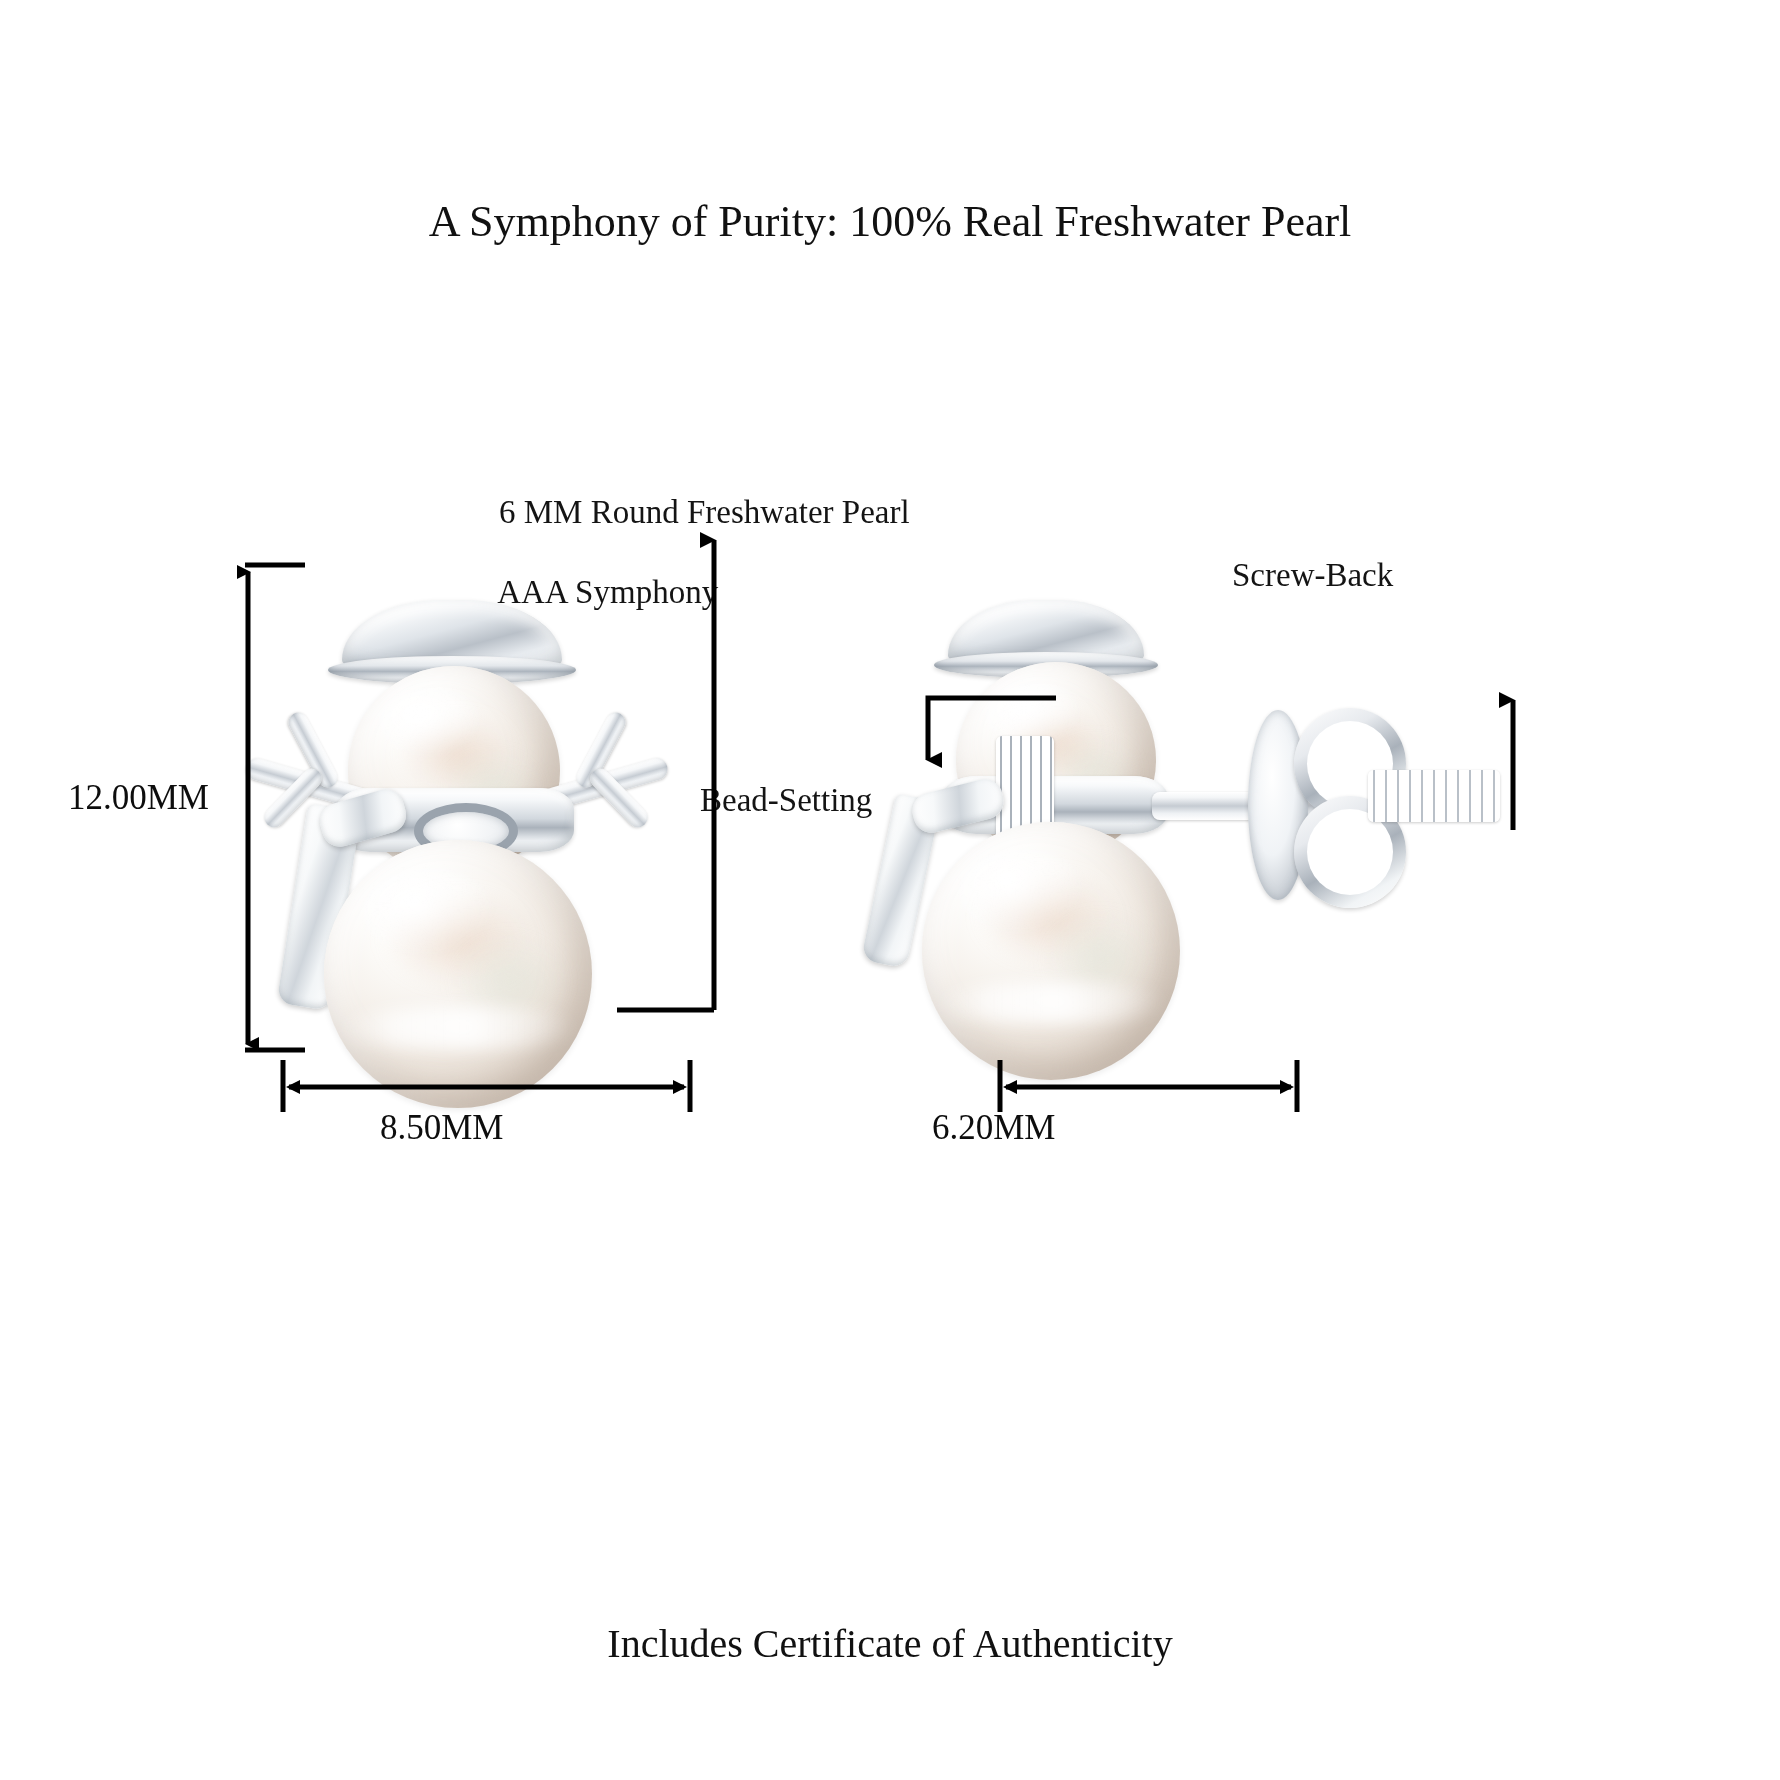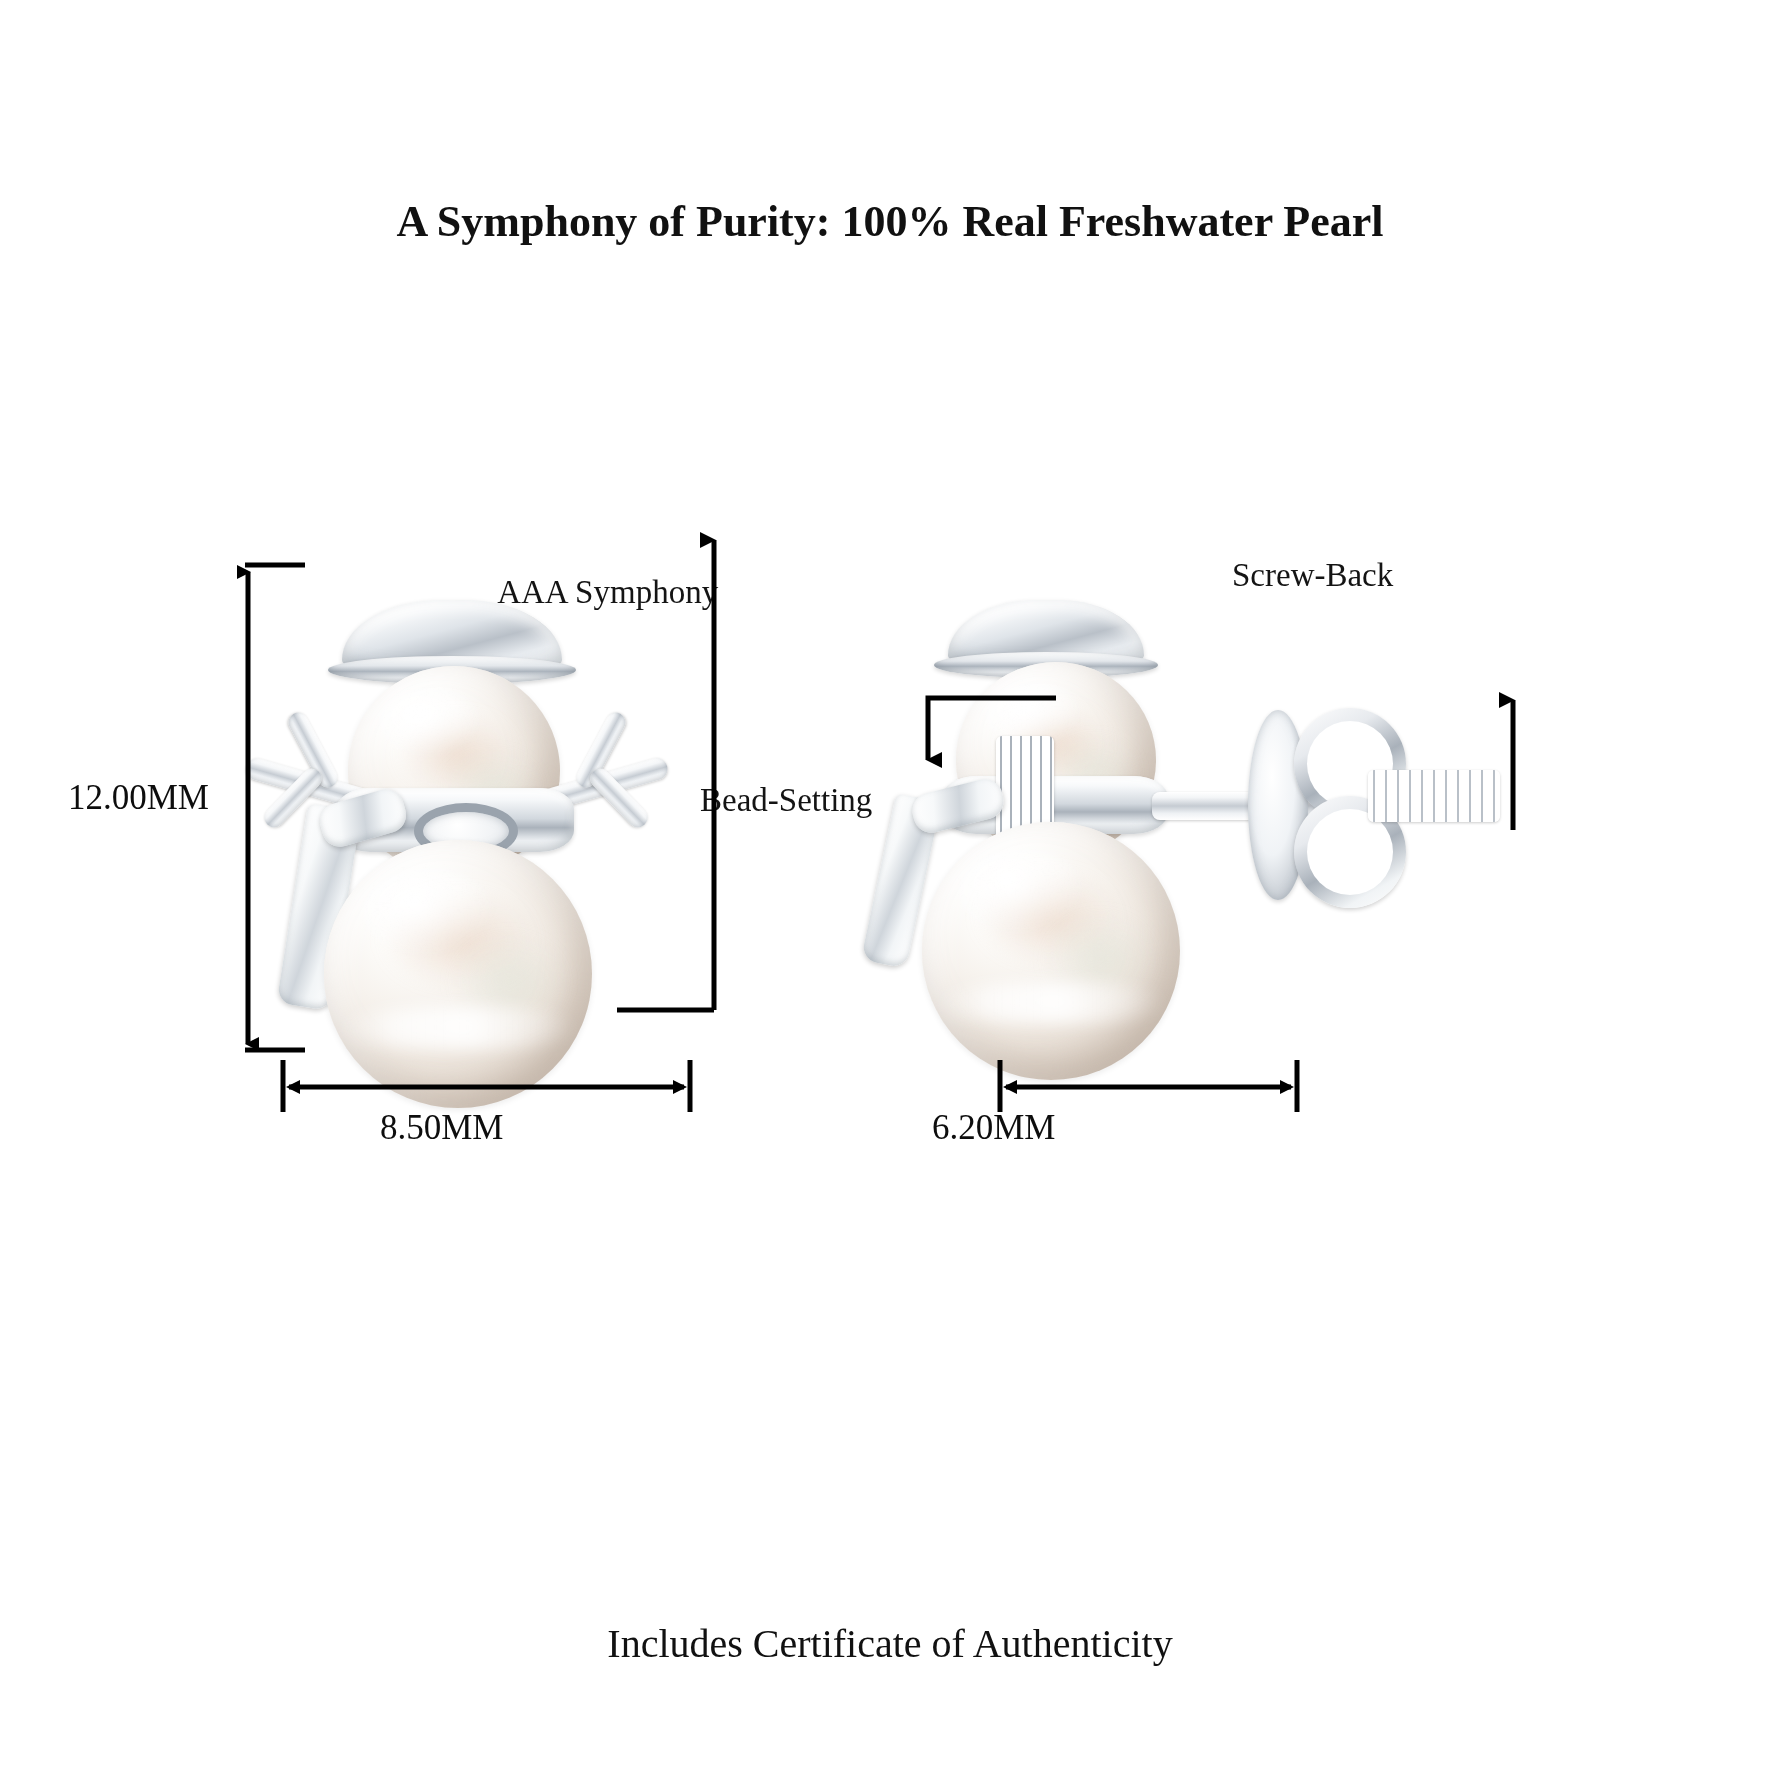--- a/index.html
+++ b/index.html
@@ -20,21 +20,21 @@
     font-size:86px;
     letter-spacing:2px;
     font-weight:400;
     line-height:1;
     color:#0b0b0b;
   }
   .brand-sub{
     position:absolute;left:0;top:196px;width:1780px;
     text-align:center;
     font-size:44px;
-    font-weight:700;
+    font-weight:400;
     line-height:1.2;
     color:#111;
   }
   .footer-note{
     position:absolute;left:0;top:1620px;width:1780px;
     text-align:center;
     font-size:40px;
     color:#111;
   }
 
@@ -227,21 +227,21 @@
 
     <div class="disc" style="left:388px;top:110px;width:60px;height:190px;"></div>
 
     <div class="loop" style="left:434px;top:108px;width:86px;height:86px;"></div>
     <div class="loop" style="left:434px;top:196px;width:86px;height:86px;"></div>
 
     <div class="thread" style="left:508px;top:170px;width:132px;height:52px;"></div>
   </div>
 
   <div class="ann" style="left:466px;top:452px;">
-    <br>
+    <span>6 MM Round Freshwater Pearl</span><br>
     <span>AAA Symphony</span>
   </div>
 
   <div class="ann" style="left:700px;top:780px;">Bead-Setting</div>
 
   <div class="ann" style="left:1232px;top:555px;font-family:Liberation Serif, serif;">Screw-Back</div>
 
   <div class="dim-label" style="left:68px;top:778px;">12.00MM</div>
 
   <div class="dim-label" style="left:380px;top:1108px;">8.50MM</div>

